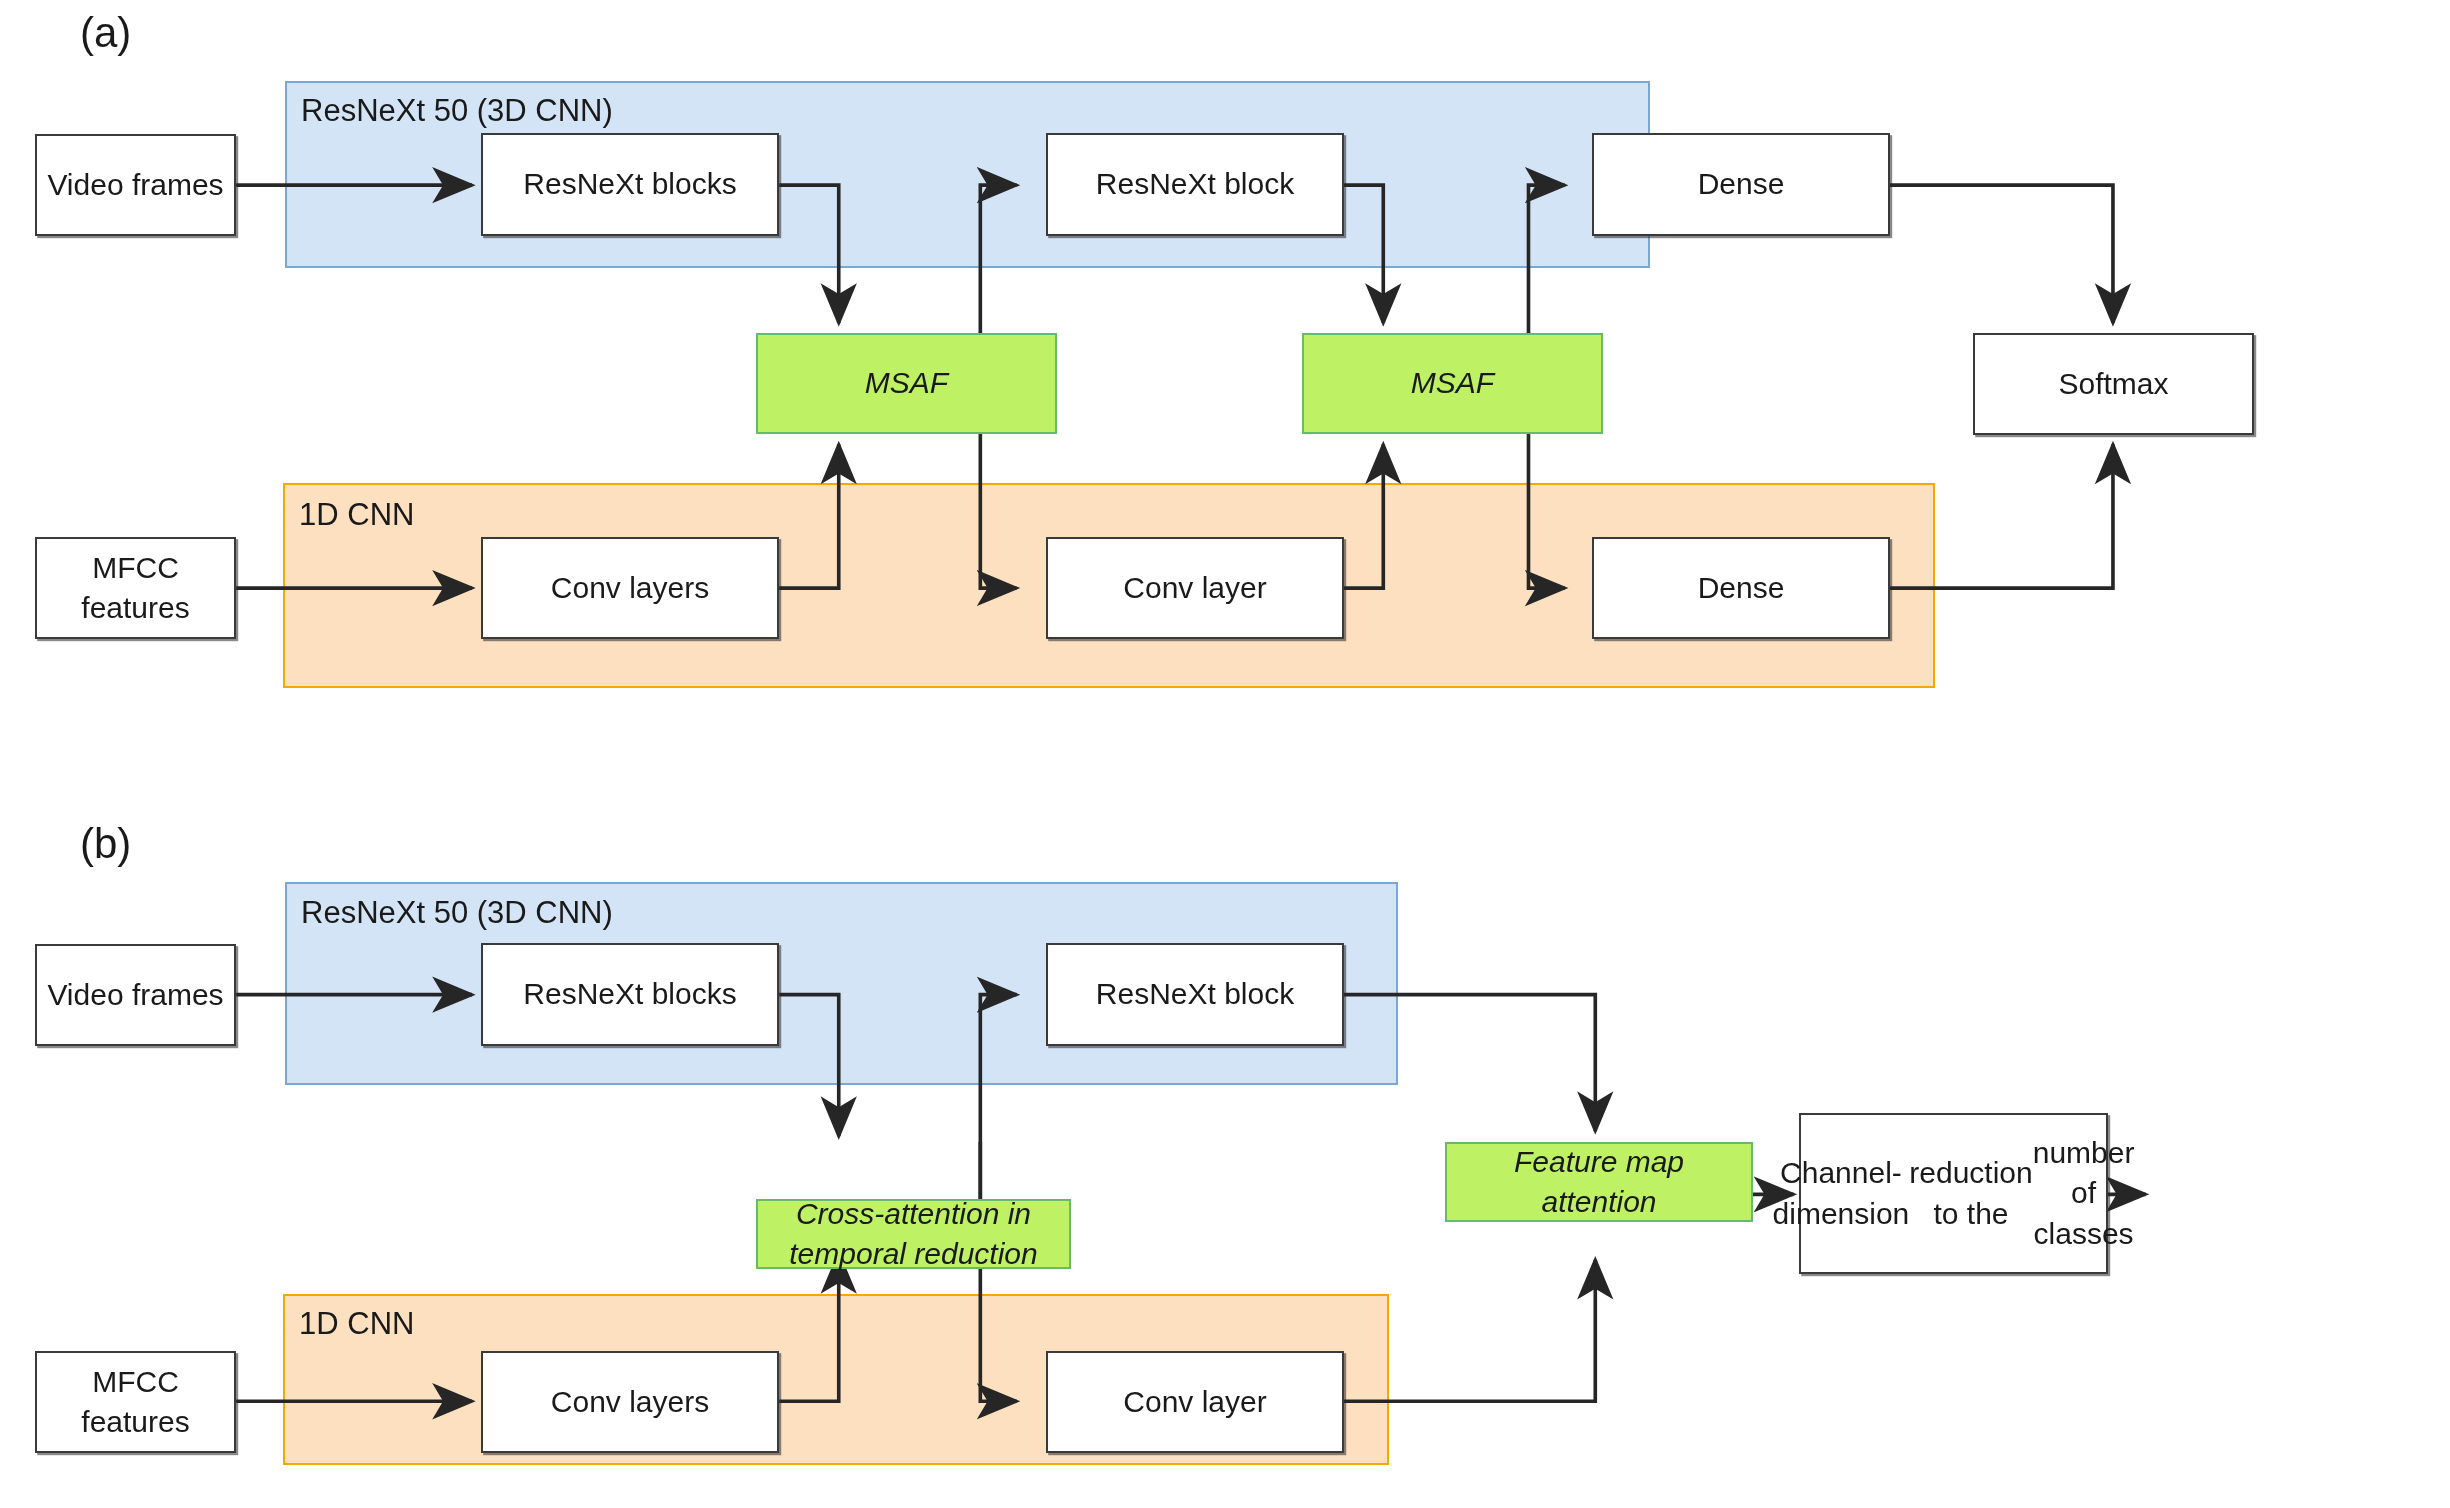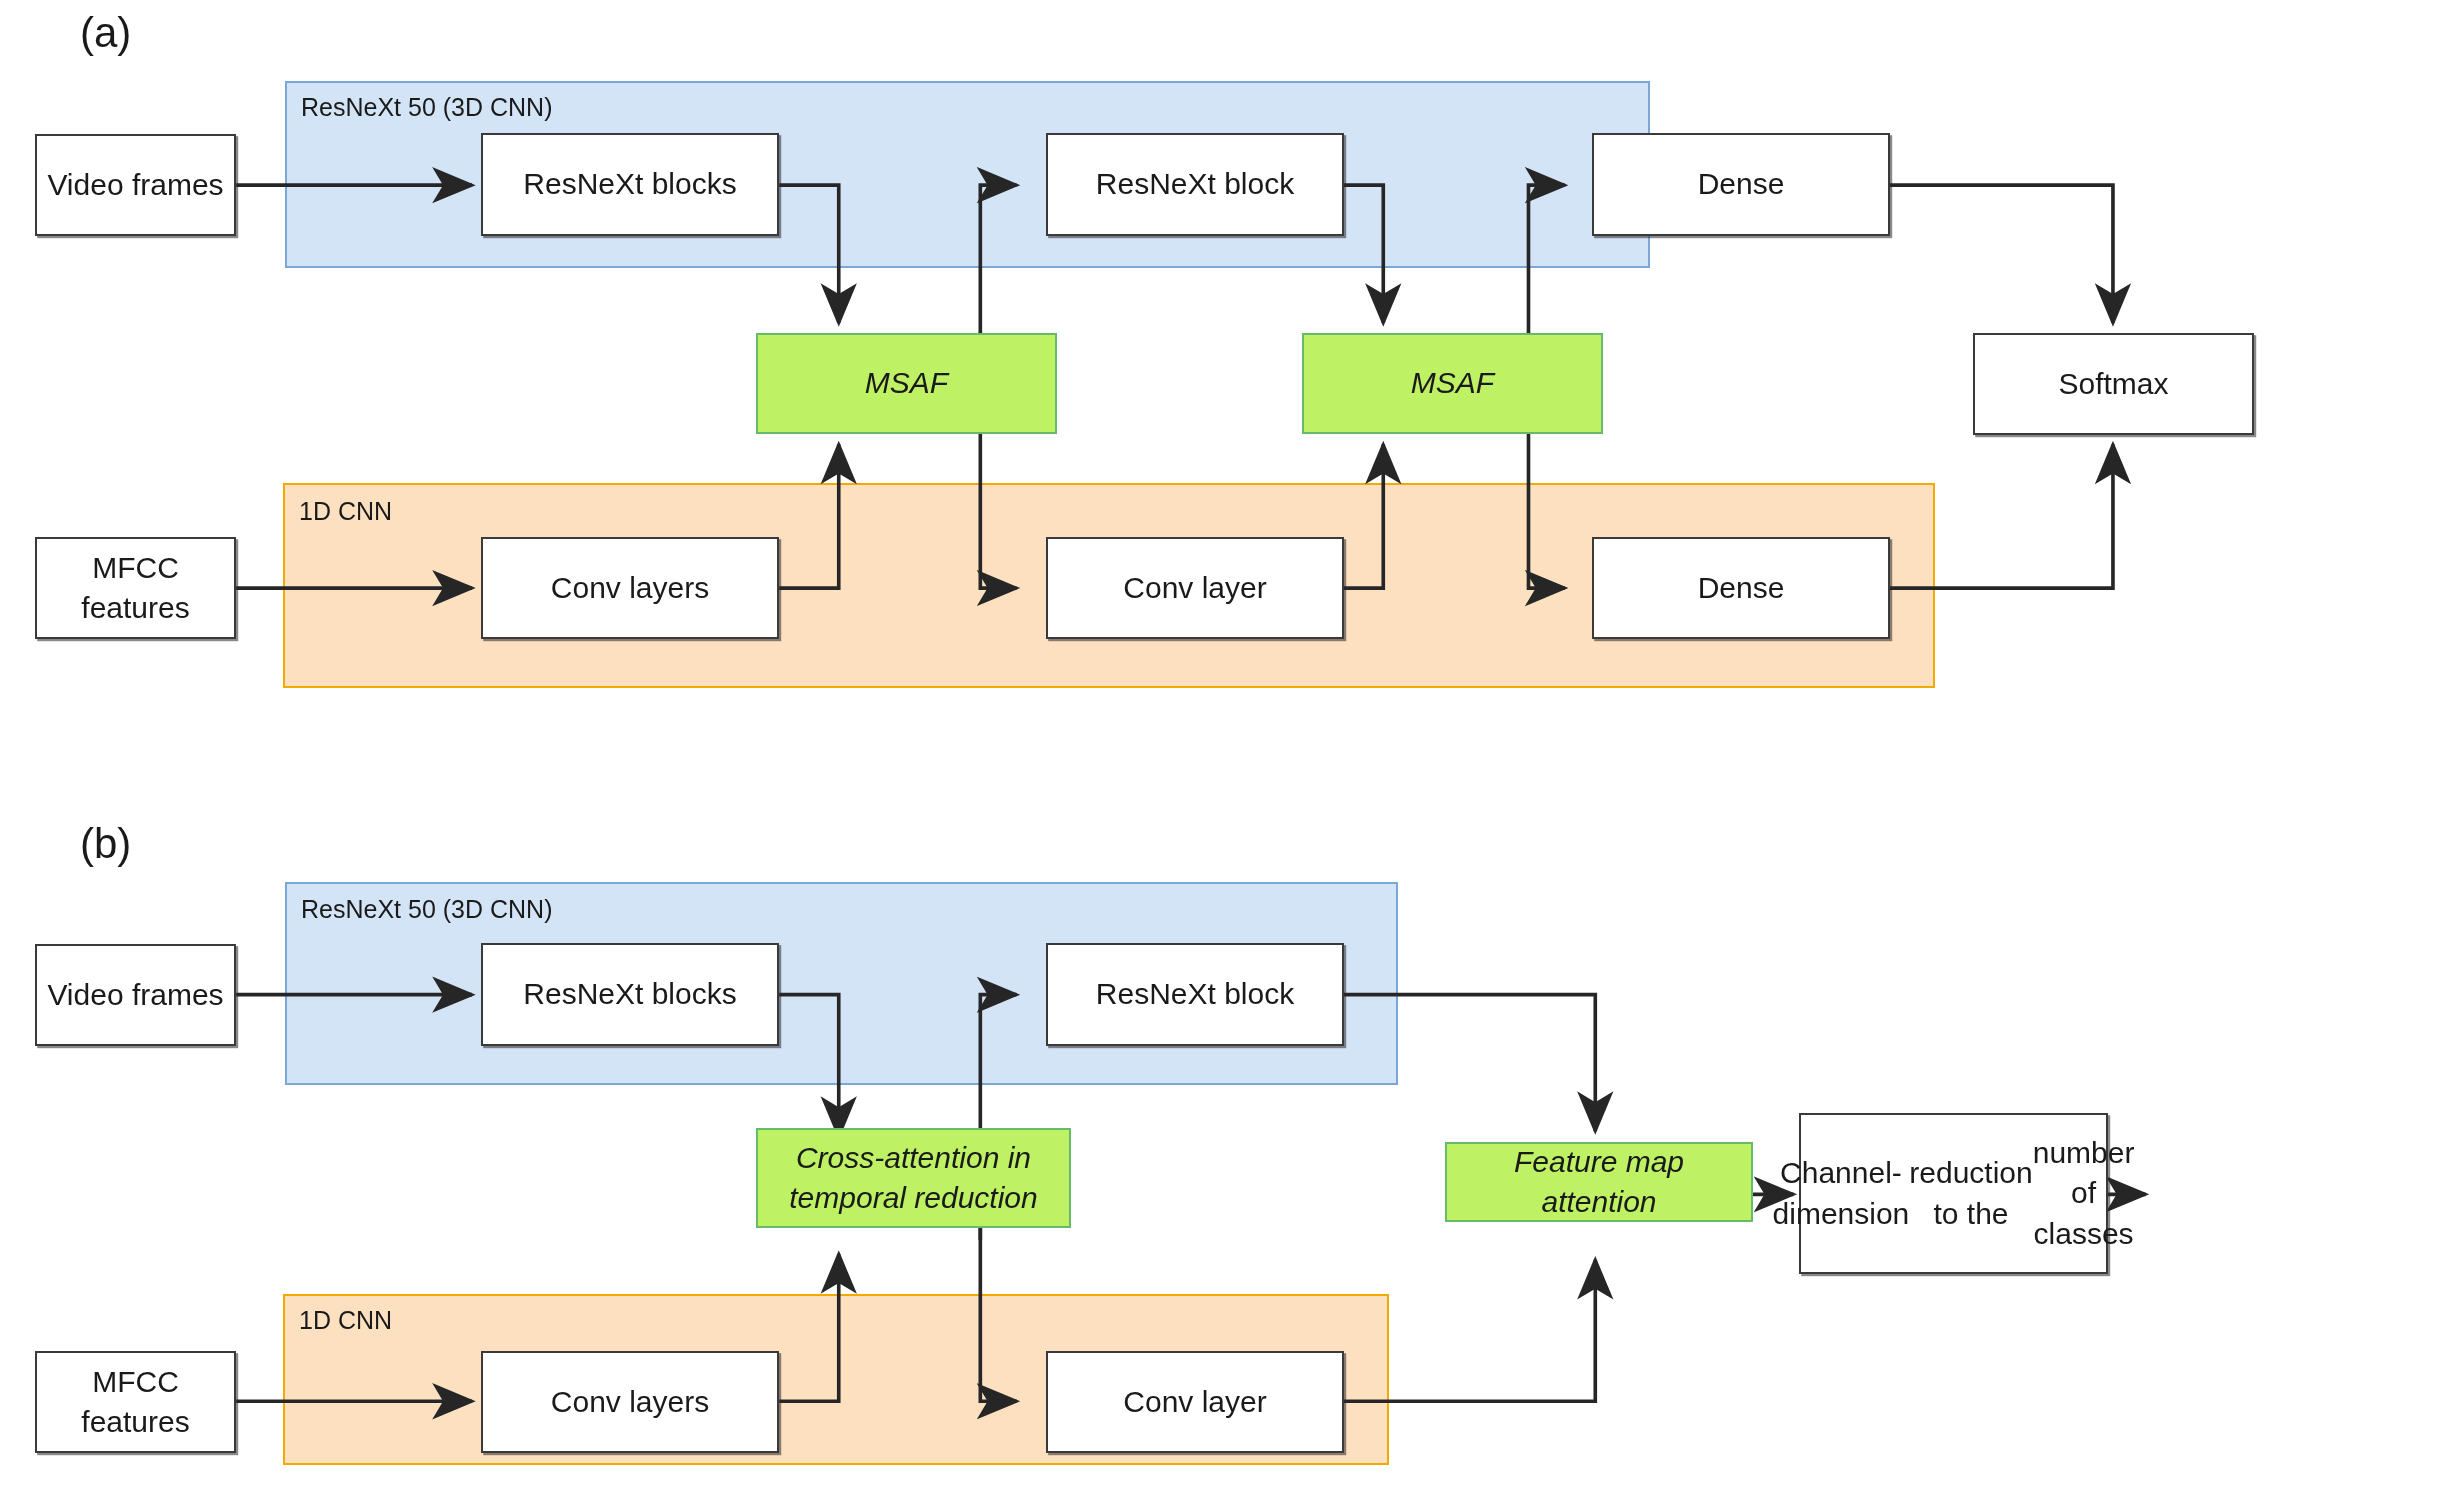--- a/index.html
+++ b/index.html
@@ -36,21 +36,21 @@
   .group-blue {
     background: #d4e4f7;
     border: 2.2px solid #7ba7d7;
   }
   .group-orange {
     background: #fce0c0;
     border: 2.9px solid #f2a900;
   }
   .group-title {
     position: absolute;
-    font-size: 25px;
+    font-size: 31px;
     color: #1a1a1a;
     white-space: nowrap;
     font-family: "Liberation Sans", sans-serif;
   }
   .node {
     position: absolute;
     box-sizing: border-box;
     display: flex;
     align-items: center;
     justify-content: center;
@@ -176,21 +176,21 @@
       <path d="M2902,1645 L2955,1645" marker-end="url(#ah)"></path>
     </g>
   </svg>
 
   <div class="node node-white" style="left:35px; top:944px; width:201px; height:102px;">Video frames</div>
 
   <div class="node node-white" style="left:481px; top:943px; width:298px; height:103px;">ResNeXt blocks</div>
 
   <div class="node node-white" style="left:1046px; top:943px; width:298px; height:103px;">ResNeXt block</div>
 
-  <div class="node node-green" style="left:756px; top:1128px; width:315px; height:100px; flex-direction:column;">
+  <div class="node node-green" style="left:756px; top:1199px; width:315px; height:70px; flex-direction:column;">
     <span>Cross-attention in</span>
     <span>temporal reduction</span>
   </div>
 
   <div class="node node-green" style="left:1445px; top:1142px; width:308px; height:80px;">Feature map attention</div>
 
   <div class="node node-white" style="left:1799px; top:1113px; width:309px; height:161px; flex-direction:row;">
     <span>Channel-dimension</span>
     <span>reduction to the</span>
     <span>number of classes</span>

